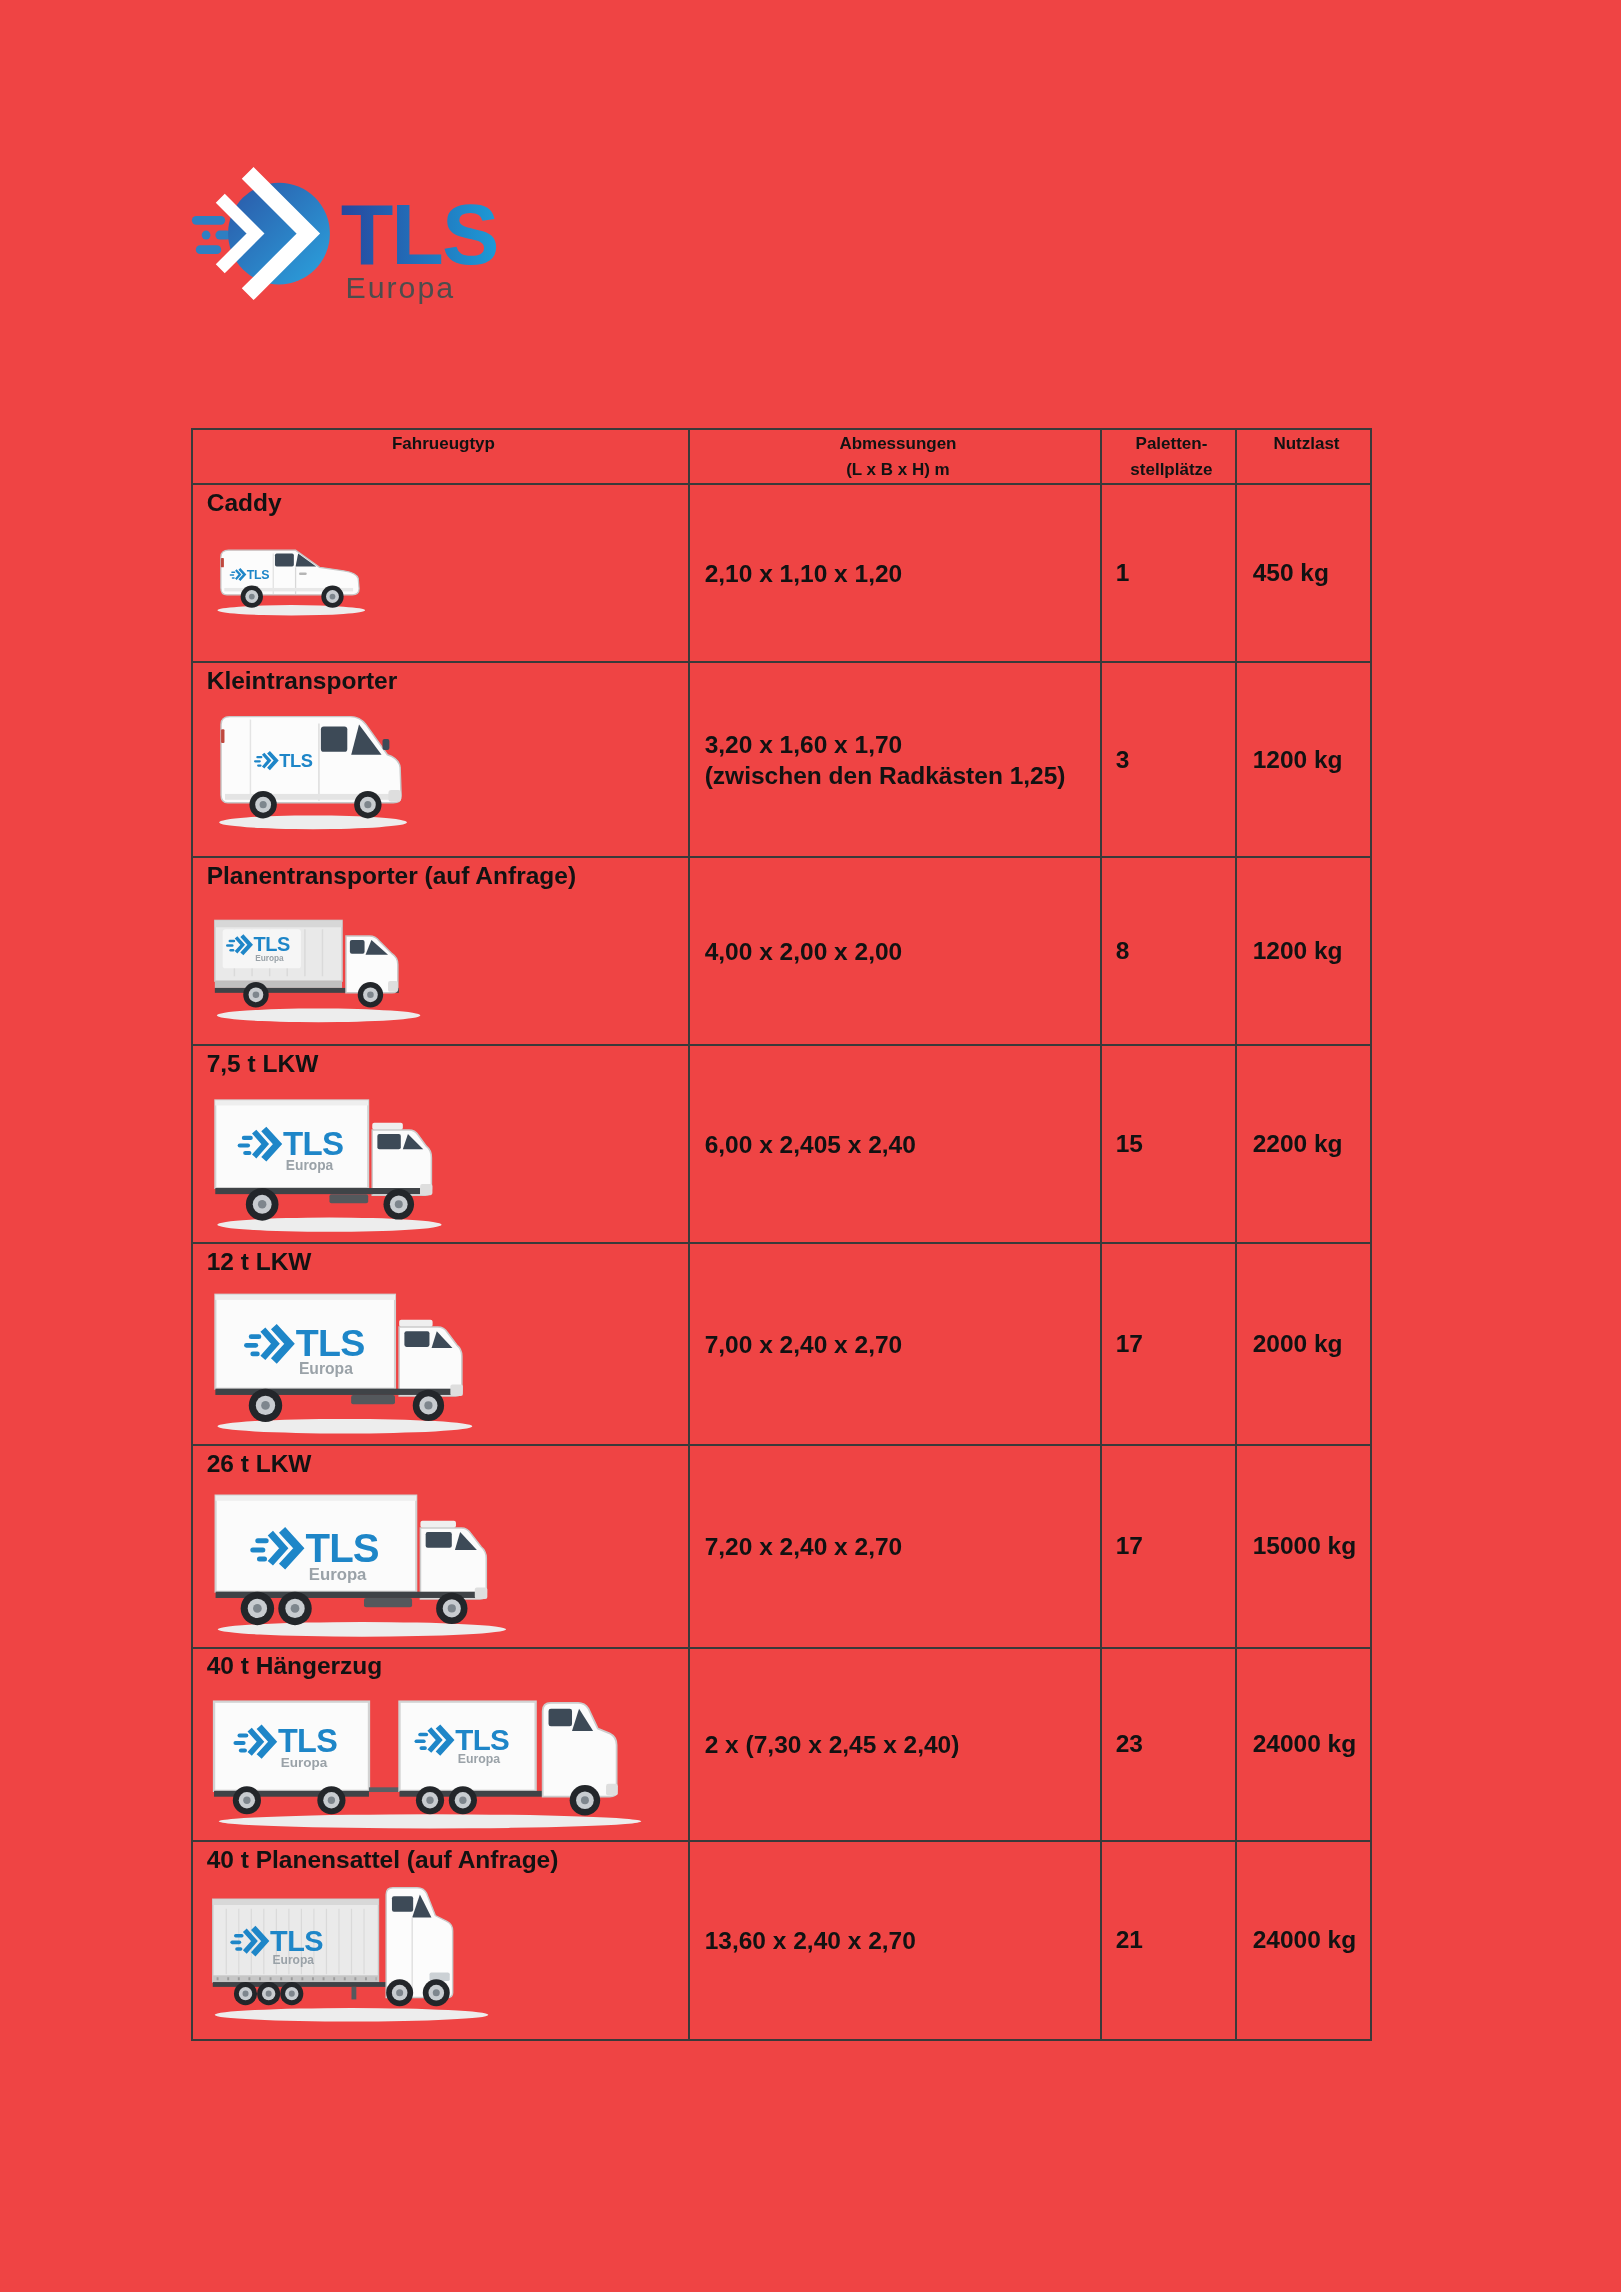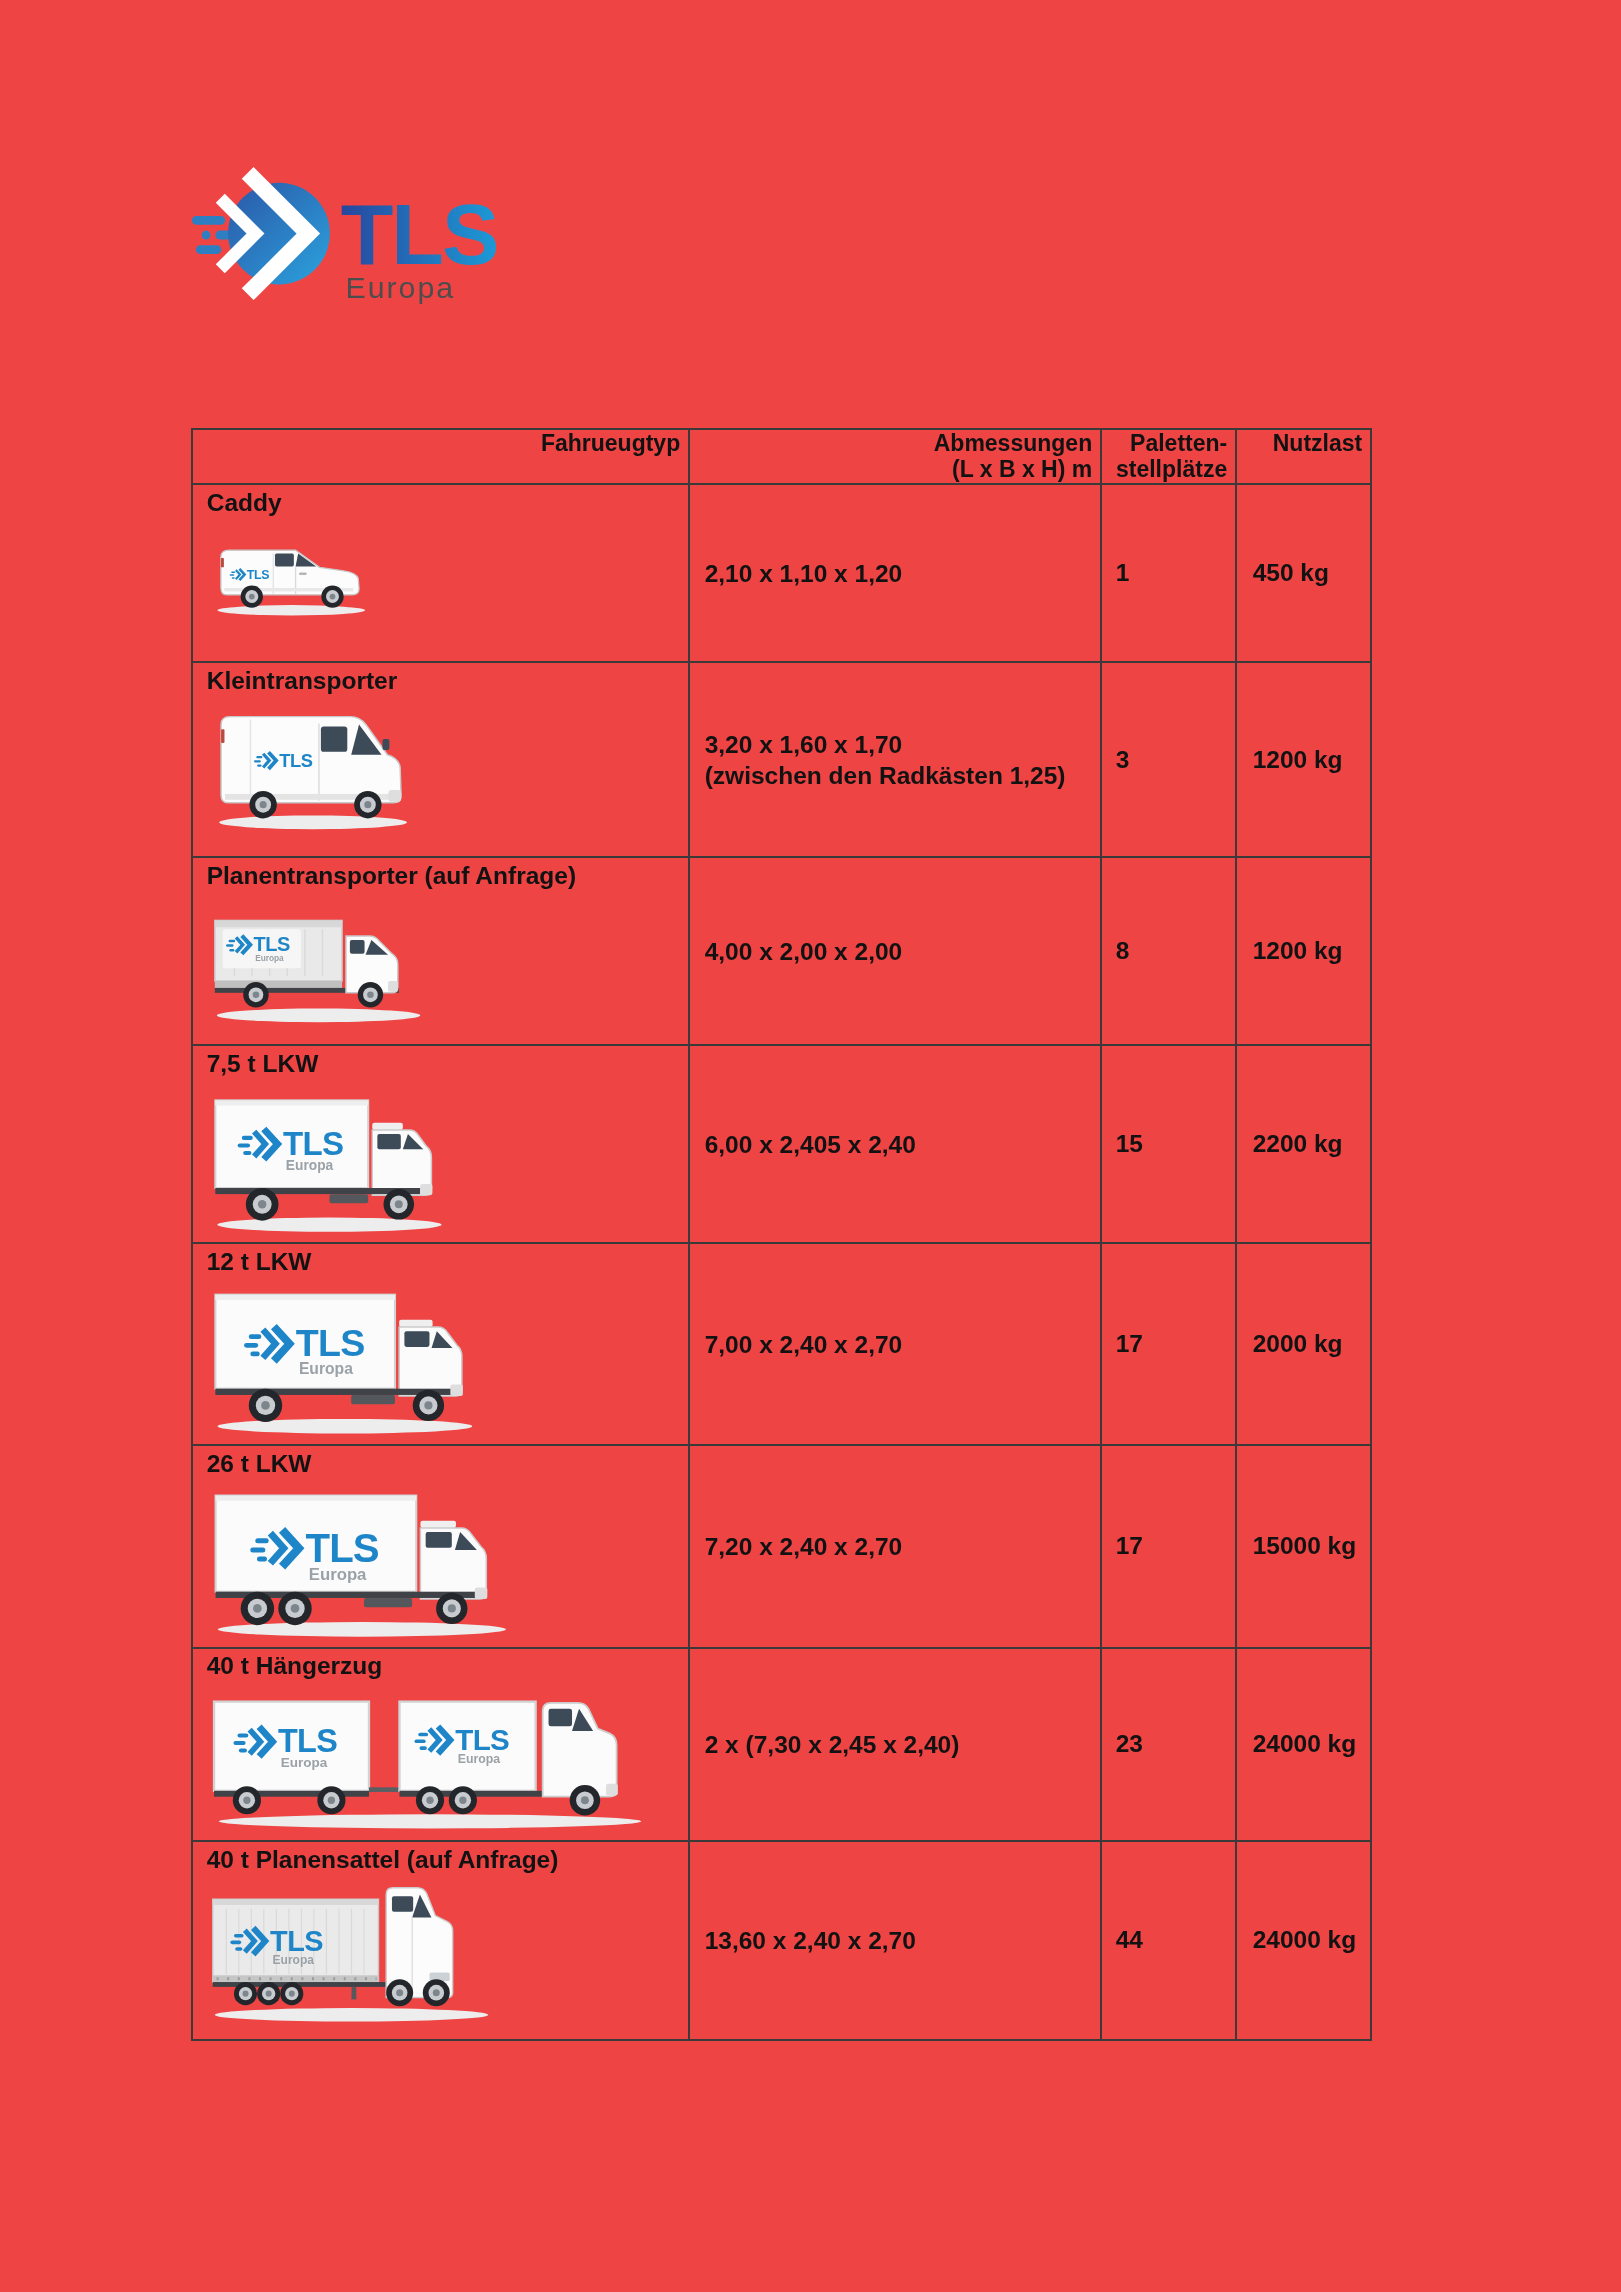--- a/index.html
+++ b/index.html
@@ -25,22 +25,22 @@
   }
   .fleet col.c1{width:497px}
   .fleet col.c2{width:412px}
   .fleet col.c3{width:135px}
   .fleet col.c4{width:135px}
   .fleet th,.fleet td{border:2px solid #3a3a3a;box-sizing:border-box;}
   .fleet thead tr{border-bottom:2.9px solid #3a3a3a;}
   .fleet tbody tr{border-top:2.9px solid #3a3a3a;}
   .fleet th{
     height:52px;
-    font-size:23px;line-height:25.5px;font-weight:bold;
-    text-align:right;vertical-align:top;
+    font-size:17px;line-height:25.5px;font-weight:bold;
+    text-align:center;vertical-align:top;
     padding:1px 7.8px 1px 13.7px;
     white-space:pre-line;
   }
   .fleet td{font-weight:bold;font-size:24.5px;}
   td.c-type{vertical-align:top;padding:3.9px 5.9px 2px 13.7px;}
   .veh-label{font-size:24.5px;line-height:27.4px;}
   .veh-img{margin-top:4.9px;line-height:0;}
   td.c-dims{vertical-align:middle;padding-left:14.7px;white-space:pre-line;line-height:31px;}
   td.c-pal{vertical-align:middle;padding-left:13.7px;}
   td.c-load{vertical-align:middle;padding-left:15.7px;}
@@ -413,20 +413,20 @@
                   <rect x="-3" y="13.5" width="9" height="3" rx="1.5" fill="#1e86c8"></rect>
                   <rect x="1" y="19" width="6" height="3" rx="1.5" fill="#1e86c8"></rect>
                   <path d="M9,5 L17,14 L9,23" stroke="#1e86c8" stroke-width="4.2" fill="none"></path>
                   <path d="M16,3 L26,14 L16,25" stroke="#1e86c8" stroke-width="5" fill="none"></path>
                   <text x="30" y="22" font-weight="bold" font-size="24" letter-spacing="-0.5" fill="#1e86c8" font-family="'Liberation Sans',sans-serif">TLS</text>
                   <text x="32" y="33" font-size="10" fill="#9aa2a8" font-family="'Liberation Sans',sans-serif">Europa</text>
                 </g>
   </svg></div>
     </td>
     <td class="c-dims">13,60 x 2,40 x 2,70</td>
-    <td class="c-pal">44</td>
+    <td class="c-pal">21</td>
     <td class="c-load">24000 kg</td>
   </tr>
 </tbody>
   </table>
 
 </div>
 
 
 </body></html>

